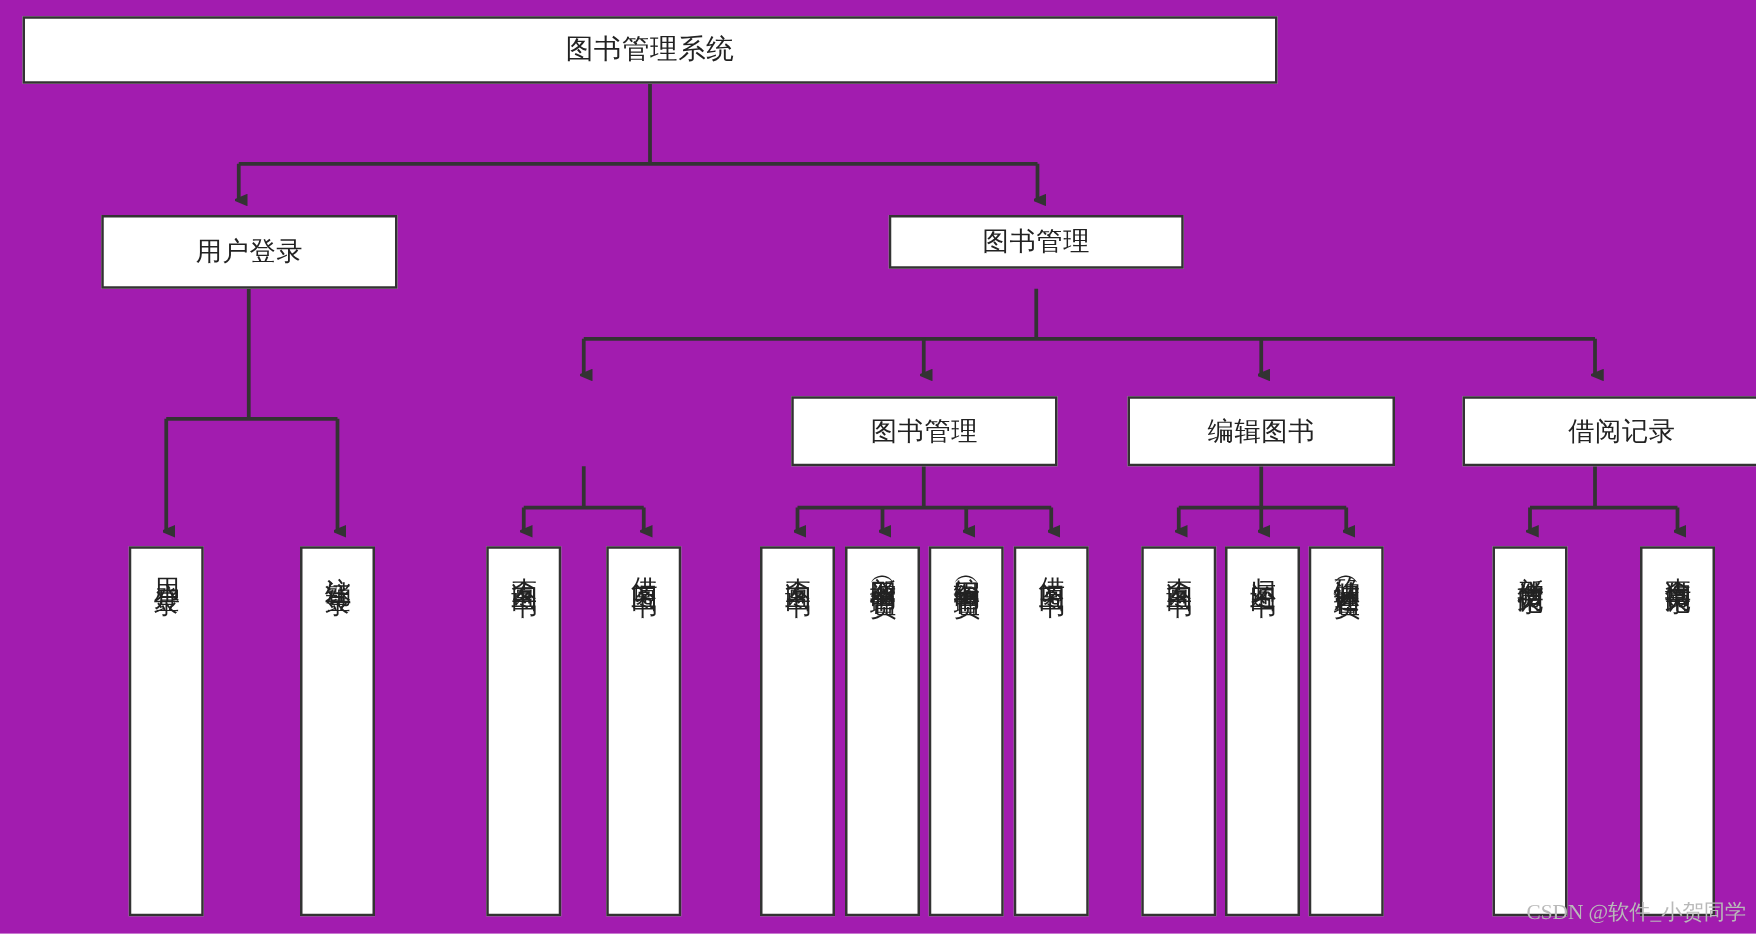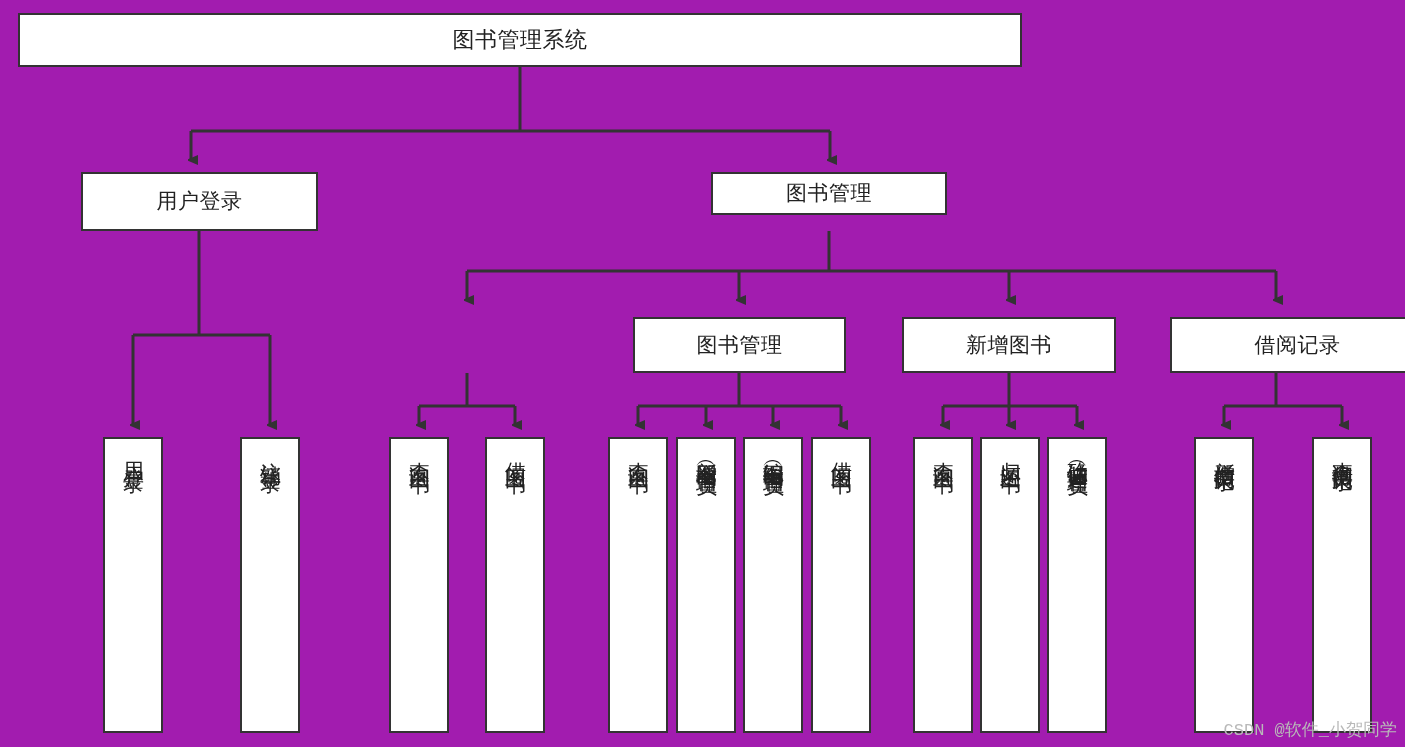--- a/index.html
+++ b/index.html
@@ -64,21 +64,21 @@
   .node.vert.tall .node-label {
     max-height: 288px;
     letter-spacing: 2px;
   }
   .watermark {
     position: absolute;
     right: 8px;
     bottom: 6px;
     font-size: 17px;
     color: #b9b9b9;
-    font-family: Liberation Mono, monospace;
+    font-family: Liberation Serif, serif;
     white-space: nowrap;
     user-select: none;
   }
 </style>
 </head>
 <body>
 
 <div id="canvas">
 
   <svg class="edges" viewBox="0 0 1405 747" xmlns="http://www.w3.org/2000/svg">
@@ -142,21 +142,21 @@
   <div class="node horiz" style="left:711px; top:172px; width:236px; height:43px;">
     <span class="node-label">图书管理</span>
   </div>
 
 
   <div class="node horiz" style="left:633px; top:317px; width:213px; height:56px;">
     <span class="node-label">图书管理</span>
   </div>
 
   <div class="node horiz" style="left:902px; top:317px; width:214px; height:56px;">
-    <span class="node-label">新增图书</span>
+    <span class="node-label">编辑图书</span>
   </div>
 
   <div class="node horiz" style="left:1170px; top:317px; width:255px; height:56px;">
     <span class="node-label">借阅记录</span>
   </div>
 
   <div class="node vert" style="left:103px; top:437px; width:60px; height:296px;">
     <span class="node-label">用户登录</span>
   </div>
 

